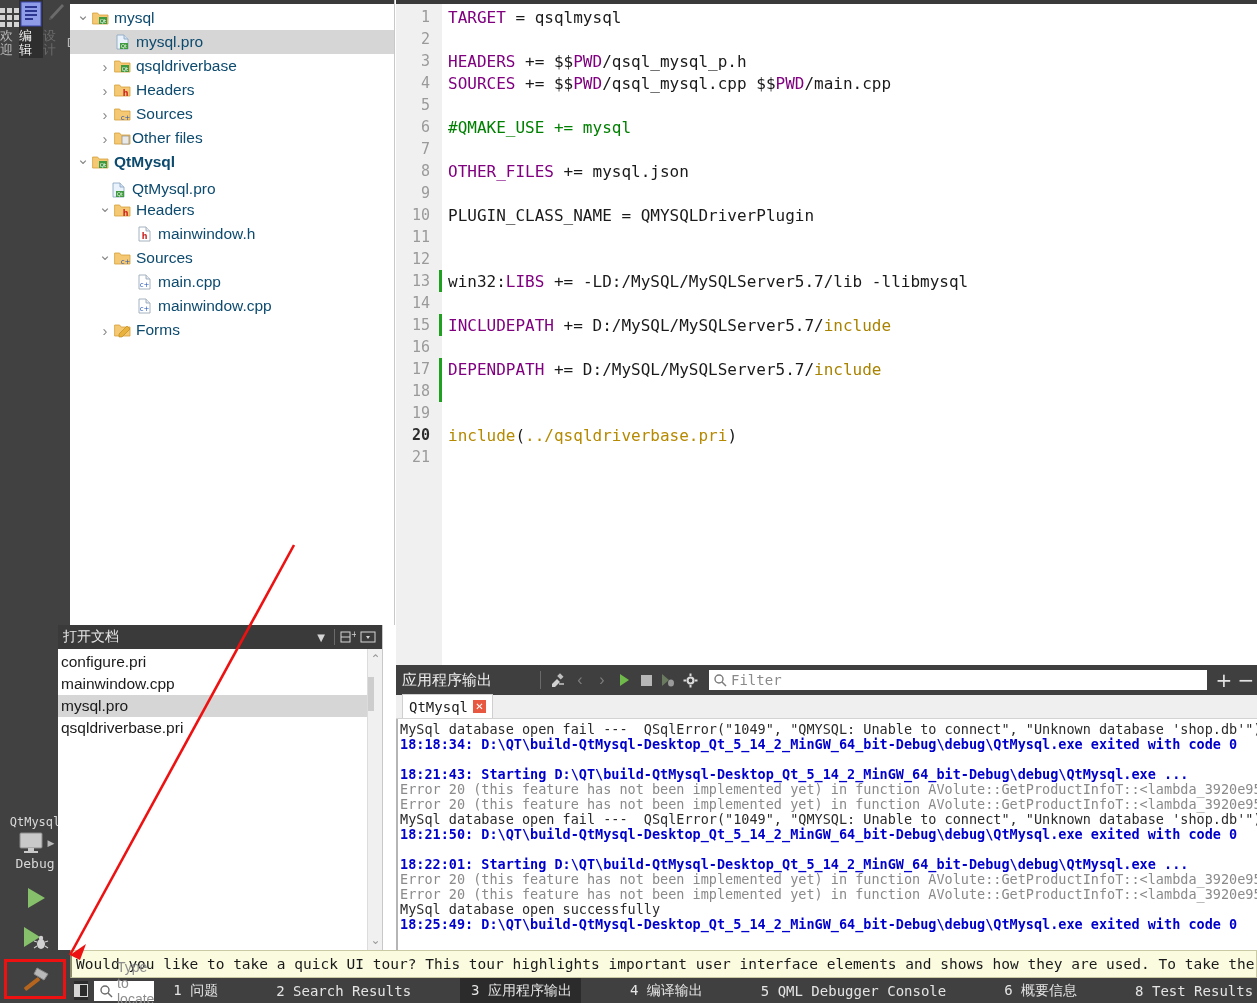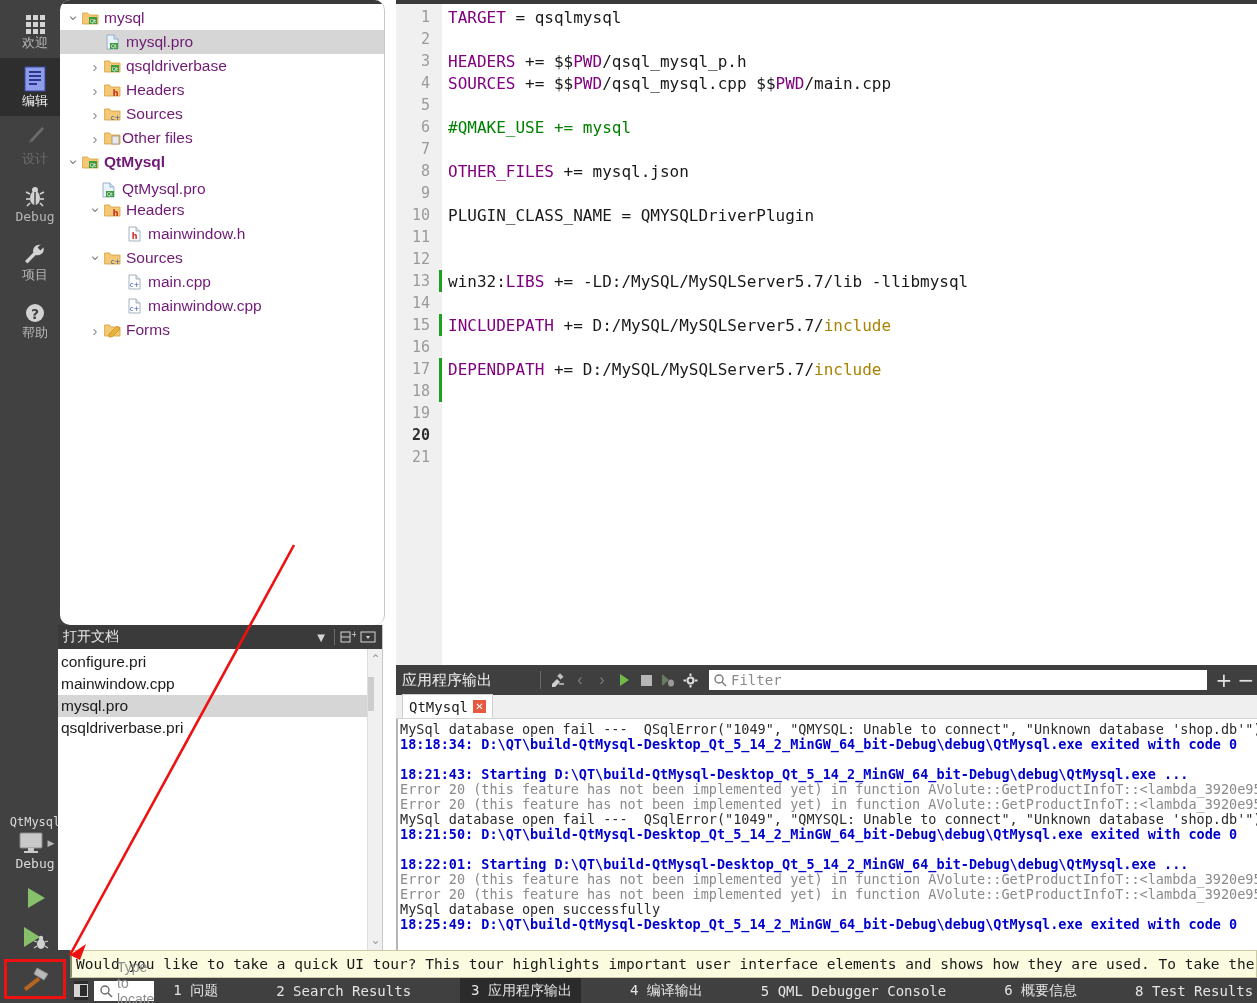--- a/index.html
+++ b/index.html
@@ -7,21 +7,21 @@
     width: 1257px; height: 1003px;
     background: #ffffff;
     font-family: "Liberation Sans", sans-serif;
     overflow: hidden;
   }
   #app { position: relative; width: 1257px; height: 1003px; }
 
   
   #modebar {
     position: absolute; left: 0; top: 0; width: 70px; height: 1003px;
-    background: #414141; display: flex; flex-direction: column;
+    background: #414141; display: flex; 
   }
   .mode-item {
     width: 70px; height: 58px; display: flex; flex-direction: column;
     align-items: center; justify-content: center; gap: 2px;
     color: #b6b6b6; font-size: 13px; font-family: "DejaVu Sans", sans-serif;
   }
   .mode-item.active { background: #2e2e2e; color: #f2f2f2; }
   .mode-item.disabled { color: #6b6b6b; }
   .mode-ico { height: 26px; display: flex; align-items: flex-end; justify-content: center; }
   .mode-label { font-size: 13px; line-height: 14px; }
@@ -37,23 +37,23 @@
     display: flex; flex-direction: column; align-items: center;
   }
   .kit-name { color: #d8d8d8; font-family: "DejaVu Sans Mono", monospace; font-size: 12px; margin-bottom: 2px; }
   .kit-row { display: flex; align-items: center; gap: 2px; }
   .kit-debug { color: #d8d8d8; font-family: "DejaVu Sans Mono", monospace; font-size: 13px; margin: 1px 0 6px; }
   .run-btn { width: 70px; height: 42px; display: flex; align-items: center; justify-content: center; }
   .hammer-box { width: 62px; height: 40px; border: 3px solid #ee1111; display: flex; align-items: center; justify-content: center; margin-top: 2px; }
 
   
   #tree {
-    position: absolute; left: 60px; top: 0; width: 325px; height: 625px;
+    position: absolute; left: 70px; top: 0; width: 325px; height: 625px;
     background: #ffffff; border-right: 1px solid #c8c8c8;
-    overflow: hidden; font-size: 15.5px; color: #701a75; border-radius: 10px;
+    overflow: hidden; font-size: 15.5px; color: #0c4a6e;
   }
   #tree-topstrip { position: absolute; left: 0; top: 0; width: 325px; height: 4px; background: #3a3a3a; }
   .trow { display: flex; align-items: center; height: 24px; padding-left: 2px; white-space: nowrap; }
   .trow.sel { background: #d6d6d6; }
   .trow .tlabel { font-size: 15.5px; }
   .trow .tlabel.bold { font-weight: bold; }
   .arrow { width: 14px; text-align: center; color: #8a8a8a; font-size: 11px; flex: none; }
   .arrow.open::before { content: "⌄"; position: relative; top: -3px; font-size: 15px; }
   .arrow.closed::before { content: "›"; font-size: 15px; }
   .fico { width: 20px; flex: none; display: flex; align-items: center; justify-content: center; }
@@ -513,21 +513,21 @@
         <div class="eline"><span class="lno">10</span><span class="chbar"></span><span class="ecode"><span class="k-txt">PLUGIN_CLASS_NAME = QMYSQLDriverPlugin</span></span></div>
         <div class="eline"><span class="lno">11</span><span class="chbar"></span><span class="ecode"></span></div>
         <div class="eline"><span class="lno">12</span><span class="chbar"></span><span class="ecode"></span></div>
         <div class="eline"><span class="lno">13</span><span class="chbar on"></span><span class="ecode"><span class="k-txt">win32</span><span class="k-op">:</span><span class="k-var">LIBS</span><span class="k-op"> += -LD:/MySQL/MySQLServer5.7/lib -llibmysql</span></span></div>
         <div class="eline"><span class="lno">14</span><span class="chbar"></span><span class="ecode"></span></div>
         <div class="eline"><span class="lno">15</span><span class="chbar on"></span><span class="ecode"><span class="k-var">INCLUDEPATH</span><span class="k-op"> += D:/MySQL/MySQLServer5.7/</span><span class="k-str">include</span></span></div>
         <div class="eline"><span class="lno">16</span><span class="chbar"></span><span class="ecode"></span></div>
         <div class="eline"><span class="lno">17</span><span class="chbar on"></span><span class="ecode"><span class="k-var">DEPENDPATH</span><span class="k-op"> += D:/MySQL/MySQLServer5.7/</span><span class="k-str">include</span></span></div>
         <div class="eline"><span class="lno">18</span><span class="chbar on"></span><span class="ecode"></span></div>
         <div class="eline"><span class="lno">19</span><span class="chbar"></span><span class="ecode"></span></div>
-        <div class="eline"><span class="lno cur">20</span><span class="chbar"></span></div>
+        <div class="eline"><span class="lno cur">20</span><span class="chbar"></span><span class="ecode"><span class="k-fn">include</span><span class="k-op">(</span><span class="k-fn">../qsqldriverbase.pri</span><span class="k-op">)</span></span></div>
         <div class="eline"><span class="lno">21</span><span class="chbar"></span><span class="ecode"></span></div>
       </div>
   </div>
 
   <div id="rgap"></div>
   <div id="outpane">
     <div id="out-toolbar">
       <span id="out-title">应用程序输出</span>
       <span class="tb-sep"></span>
 

